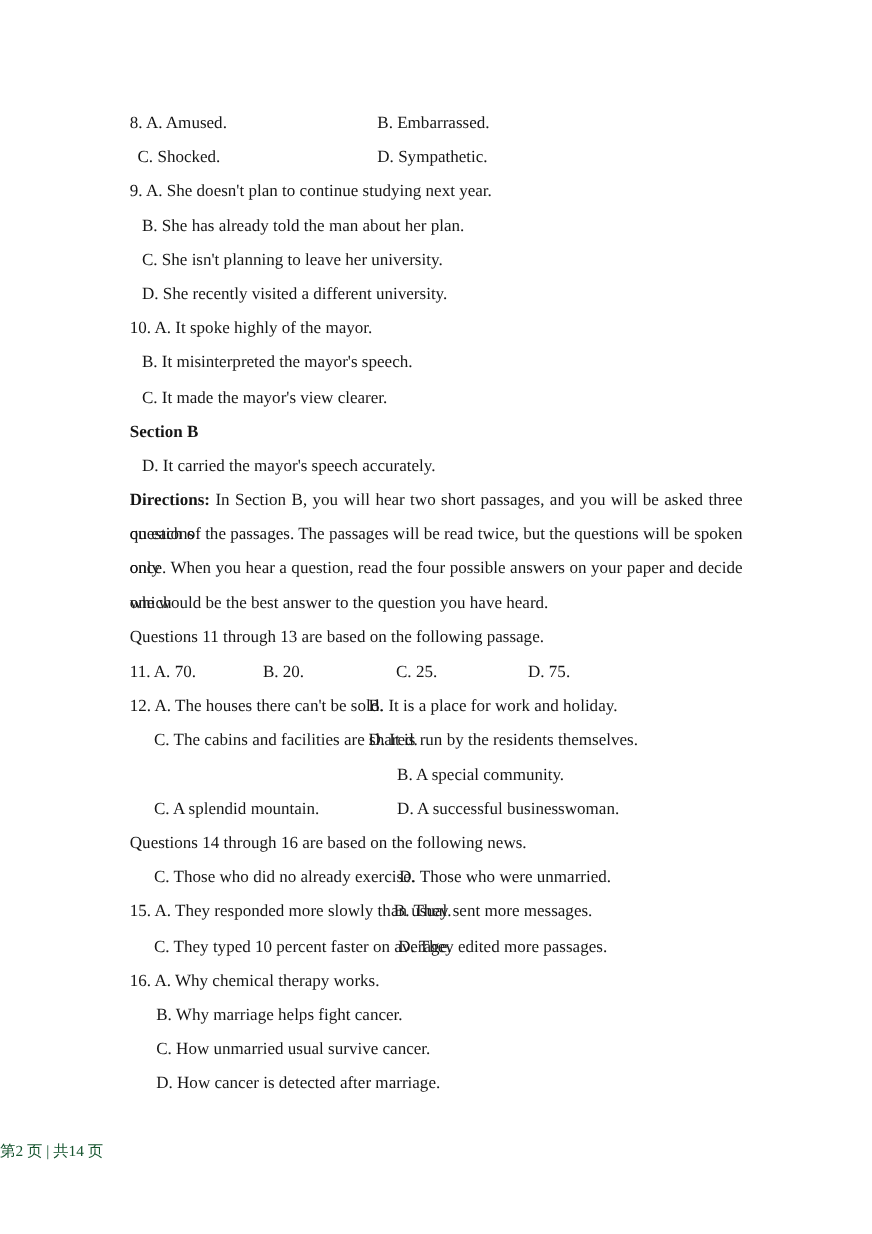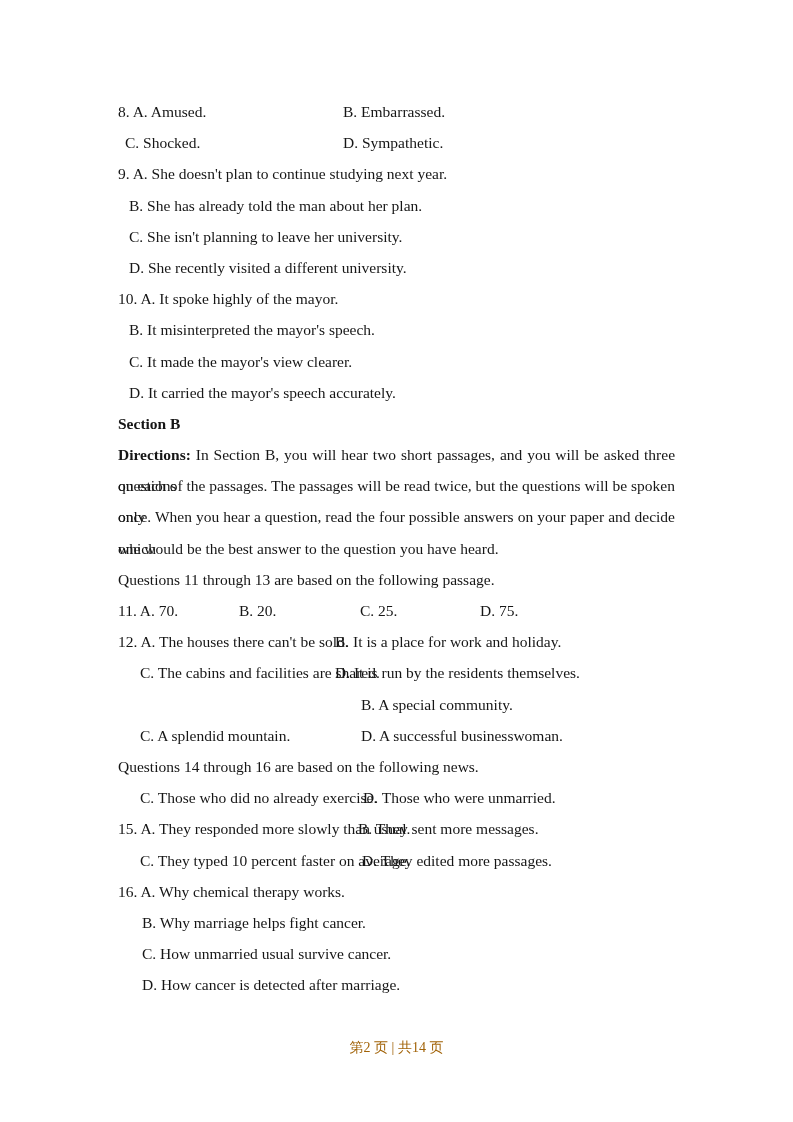--- a/index.html
+++ b/index.html
@@ -47,23 +47,23 @@
     text-align: left;
   }
   .bold { font-weight: bold; }
   .footer {
     position: absolute;
     left: 0;
     width: 793px;
     top: 1032px;
     height: 31px;
     line-height: 31px;
-    text-align: center;
+    text-align: left;
     font-size: 14px;
-    color: #a16207;
+    color: #14532d;
   }
 </style>
 </head>
 <body>
 
 <div class="page">
   <div class="content">
 
     <div class="line">
       <span class="seg" style="left:0px">8. A. Amused.</span>
@@ -90,25 +90,25 @@
     <div class="line">
       <span class="seg" style="left:0px">10. A. It spoke highly of the mayor.</span>
     </div>
     <div class="line">
       <span class="seg" style="left:11px">B. It misinterpreted the mayor's speech.</span>
     </div>
     <div class="line">
       <span class="seg" style="left:11px">C. It made the mayor's view clearer.</span>
     </div>
     <div class="line">
-      <span class="seg" style="left:11px">D. It carried the mayor's speech accurately.</span>
+      <span class="seg bold" style="left:0px">Section B</span>
     </div>
 
     <div class="line">
-      <span class="seg bold" style="left:0px">Section B</span>
+      <span class="seg" style="left:11px">D. It carried the mayor's speech accurately.</span>
     </div>
 
     <div class="jline"><span class="bold">Directions:</span> <span>In Section B, you will hear two short passages, and you will be asked three questions</span></div>
     <div class="jline"><span>on each of the passages. The passages will be read twice, but the questions will be spoken only</span></div>
     <div class="jline"><span>once. When you hear a question, read the four possible answers on your paper and decide which</span></div>
     <div class="pline"><span>one would be the best answer to the question you have heard.</span></div>
 
     <div class="line">
       <span class="seg" style="left:0px">Questions 11 through 13 are based on the following passage.</span>
     </div>

